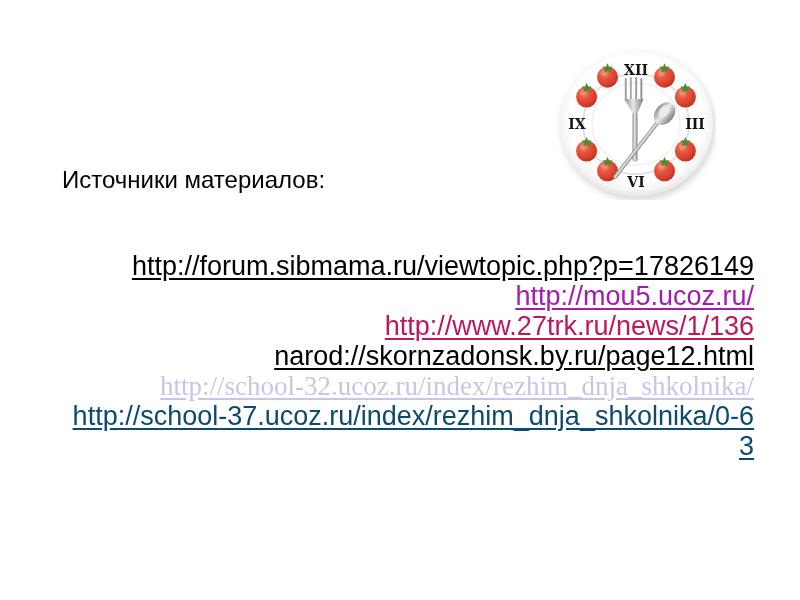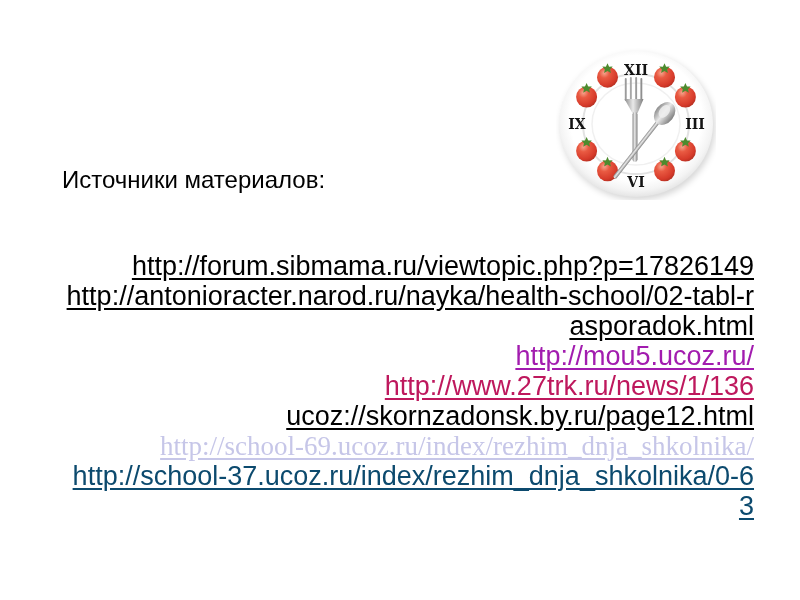--- a/index.html
+++ b/index.html
@@ -130,21 +130,20 @@
         <ellipse cx="0" cy="-40" rx="9.5" ry="12.5" fill="url(#metalG)"></ellipse>
         <ellipse cx="-1.5" cy="-41.5" rx="4.8" ry="7.2" fill="#efefef" opacity="0.85"></ellipse>
       </g>
     </svg>
   </div>
 
   <h1 class="page-title">Источники материалов:</h1>
 
   <div class="links">
     <a class="link" style="color: rgb(0, 0, 0); margin-left: 47px;">http://forum.sibmama.ru/viewtopic.php?p=17826149</a>
-    <a class="link" style="color: rgb(0, 0, 0);">http://antonioracter.narod.ru/nayka/health-school/02-tabl-rasporadok.html</a>
     <a class="link" style="color: #a21caf;">http://mou5.ucoz.ru/</a>
     <a class="link" style="color: #be185d;">http://www.27trk.ru/news/1/136</a>
-    <a class="link" style="color: rgb(0, 0, 0);">ucoz://skornzadonsk.by.ru/page12.html</a>
-    <a class="link serif" style="color: rgb(198, 198, 232);">http://school-69.ucoz.ru/index/rezhim_dnja_shkolnika/</a>
+    <a class="link" style="color: rgb(0, 0, 0);">narod://skornzadonsk.by.ru/page12.html</a>
+    <a class="link serif" style="color: rgb(198, 198, 232);">http://school-32.ucoz.ru/index/rezhim_dnja_shkolnika/</a>
     <a class="link" style="color: #0c4a6e;">http://school-37.ucoz.ru/index/rezhim_dnja_shkolnika/0-63</a>
   </div>
 
 </div>
 
 </body></html>

